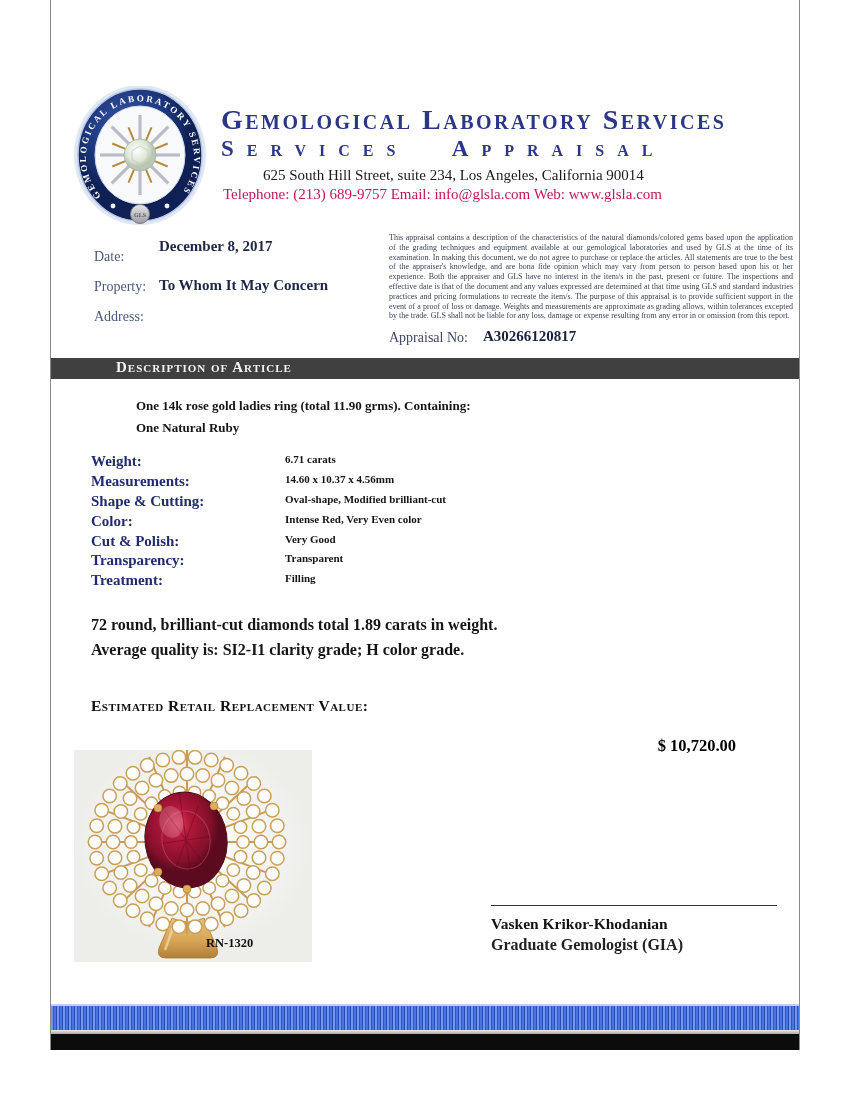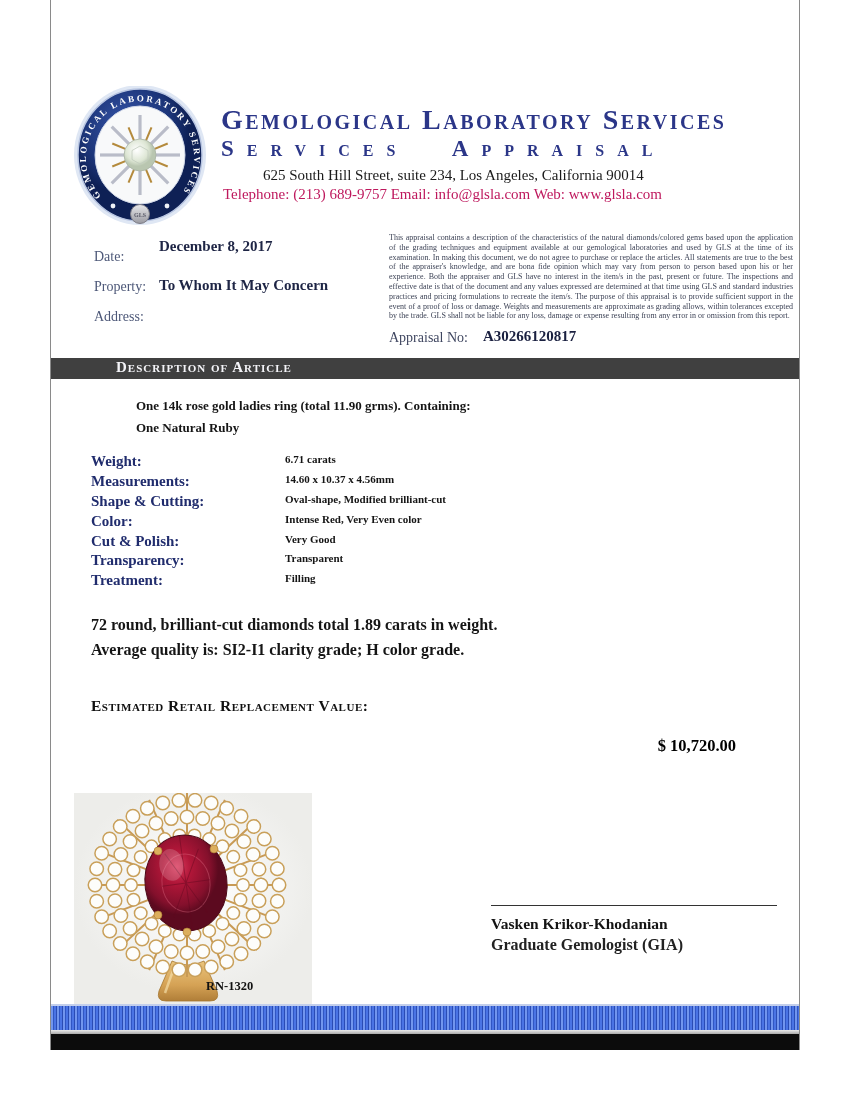--- a/index.html
+++ b/index.html
@@ -41,21 +41,21 @@
   .attr-row .lbl { width:178px; font-size:15px; font-weight:bold; color:#202c6d; }
   .attr-row .val { font-size:11px; font-weight:bold; color:#151515; }
   .diamonds { position:absolute; left:40px; top:612px; font-size:16px; font-weight:bold;
               color:#151515; line-height:25px; }
   .value-row-label { position:absolute; left:40px; top:697px; font-variant:small-caps;
               font-weight:bold; font-size:15.5px; letter-spacing:0.5px; color:#111; }
   .value-row-amount { position:absolute; left:560px; top:696px; width:125px; text-align:right;
               font-weight:bold; font-size:16.5px; color:#000;margin-top:40px; }
 
   
-  .photo { position:absolute; left:23px; top:793px; width:220px; height:212px; }
+  .photo { position:absolute; left:23px; top:750px; width:220px; height:212px; }
   .photo svg { display:block; }
   .ref-no { position:absolute; left:132px; top:186px; font-size:12.5px; font-weight:bold; color:#111; }
 
   
   .sig-line { position:absolute; left:440px; top:905px; width:286px; border-top:1.3px solid #333; }
   .sig-name { position:absolute; left:440px; top:915px; font-size:15.5px; font-weight:bold; color:#131313; }
   .sig-title { position:absolute; left:440px; top:936px; font-size:16px; font-weight:bold; color:#222; }
 
   
   .ribbon { position:absolute; left:0; top:1004px; width:100%; height:26px;

